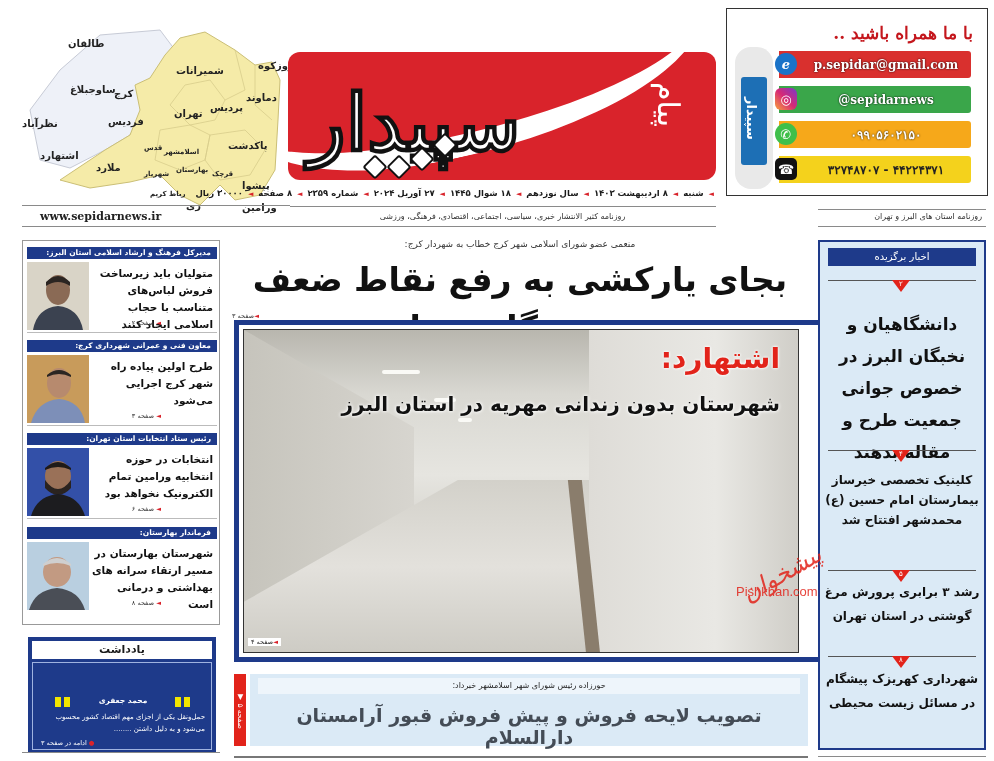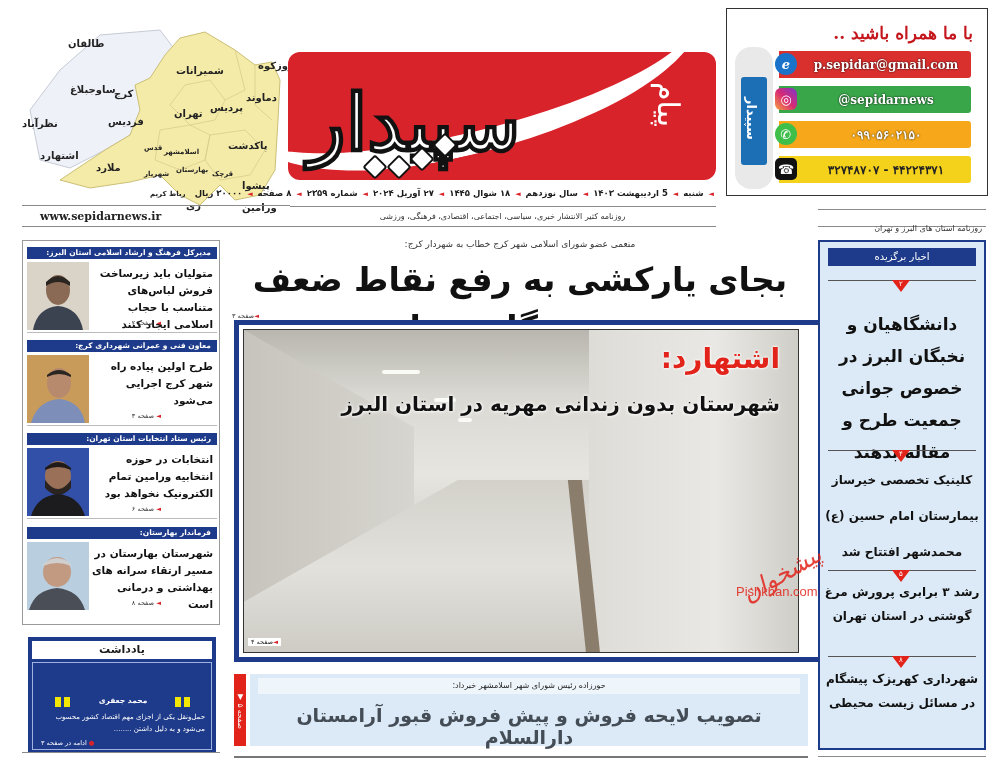--- a/index.html
+++ b/index.html
@@ -29,21 +29,21 @@
   #contact-logo .inner span { position: absolute; left: 3px; top: 20px; color: #fff; font-size: 13px; writing-mode: vertical-rl; font-weight: bold; }
   .c-row { position: absolute; left: 52px; width: 192px; height: 27px; border-radius: 0 3px 3px 0; color: #fff; font-family: "DejaVu Serif", serif; font-weight: bold; font-size: 12px; display: flex; align-items: center; justify-content: center; }
   .c-icon { position: absolute; left: 48px; width: 22px; height: 22px; border-radius: 50%; display: flex; align-items: center; justify-content: center; color: #fff; font-weight: bold; font-size: 13px; }
   .c-row .txt { padding-left: 22px; text-shadow: 0 0 2px #000; }
   .c-row.phone .txt { color: #222; text-shadow: none; letter-spacing: 1px; }
 
   
   .hline { position: absolute; height: 0; border-top: 1px solid #8a8a8a; }
   #site-url { left: 40px; top: 210px; font-family: "DejaVu Serif", serif; font-size: 11px; font-weight: bold; color: #222; }
   #paper-desc { left: 290px; top: 212px; width: 425px; text-align: center; font-size: 8px; color: #333; direction: rtl; }
-  #paper-region { right: 12px; top: 224px; font-size: 8px; color: #333; direction: rtl; }
+  #paper-region { right: 12px; top: 212px; font-size: 8px; color: #333; direction: rtl; }
 
   
   #left-col { left: 22px; top: 240px; width: 198px; height: 385px; border: 1px solid #999; }
   .lc-item { position: absolute; left: 4px; width: 190px; }
   .lc-head { height: 12px; background: #1e3a8a; color: #fff; font-size: 7.5px; font-weight: bold; text-align: right; padding-right: 6px; line-height: 12px; direction: rtl; white-space: nowrap; overflow: hidden; }
   .lc-photo { position: absolute; left: 0; top: 15px; width: 62px; height: 68px; }
   .lc-text { position: absolute; right: 4px; top: 18px; width: 122px; font-size: 10.5px; font-weight: bold; line-height: 17px; direction: rtl; text-align: right; color: #111; }
   .lc-page { position: absolute; right: 56px; top: 72px; font-size: 6.5px; color: #333; direction: rtl; }
   .lc-page .tri { color: #d9232b; }
   .lc-sep { position: absolute; left: 0; width: 190px; border-top: 1px solid #bbb; }
@@ -84,21 +84,21 @@
   #bottom-kicker-bar { position: absolute; left: 8px; top: 4px; width: 542px; height: 16px; background: #eef5fb; text-align: center; font-size: 8px; line-height: 16px; direction: rtl; color: #222; }
   #bottom-title { position: absolute; left: 0; top: 30px; width: 558px; text-align: center; font-weight: bold; font-size: 19px; color: #444c56; direction: rtl; letter-spacing: -0.5px; }
 
   
   #right-col { left: 818px; top: 240px; width: 168px; height: 510px; background: #dbeaf6; border: 2px solid #1e3a8a; padding-left: 25px; }
   #rc-title { position: absolute; left: 8px; top: 6px; width: 148px; height: 18px; background: #1e3a8a; color: #fff; font-size: 10px; text-align: center; line-height: 18px; direction: rtl; }
   .rc-sep { position: absolute; left: 8px; width: 148px; border-top: 1px solid #555; }
   .rc-num { position: absolute; left: 72px; width: 18px; height: 12px; background: #e2231a; clip-path: polygon(0 0, 100% 0, 50% 100%); color: #fff; font-size: 7px; text-align: center; line-height: 8px; }
   .rc-story { position: absolute; left: 4px; width: 156px; text-align: center; font-weight: bold; color: #111; direction: rtl; }
   #rc-s1 { top: 66px; font-size: 17px; line-height: 32px; letter-spacing: -0.5px; }
-  #rc-s2 { top: 220px; font-size: 12px; line-height: 36px; letter-spacing: -0.3px; }
+  #rc-s2 { top: 228px; font-size: 12px; line-height: 20px; letter-spacing: -0.3px; }
   #rc-s3 { top: 338px; font-size: 12px; line-height: 24px; }
   #rc-s4 { top: 425px; font-size: 12px; line-height: 24px; }
 
   
   #wm { left: 738px; top: 560px; color: #e2231a; opacity: 0.85; }
   #wm .fa { font-family: "DejaVu Serif", serif; font-size: 24px; font-style: italic; transform: rotate(-30deg); display: inline-block; direction: rtl; }
   #wm .en { font-family: "Liberation Sans", sans-serif; font-size: 13px; display: block; margin-top: -4px; margin-left: -2px; }
 </style>
 </head>
 <body>
@@ -144,21 +144,21 @@
   <div class="diamond" style="left:125px;top:98px;"></div>
   <div class="diamond" style="left:148px;top:84px;"></div>
   <div class="diamond" style="left:78px;top:106px;"></div>
   <div class="diamond" style="left:102px;top:106px;"></div>
 </div>
 
 <div id="dateline" class="abs">
   <span class="arrow">◄</span>
   <span>شنبه</span>
   <span class="arrow">◄</span>
-  <span>5 اردیبهشت ۱۴۰۳</span>
+  <span>۸ اردیبهشت ۱۴۰۳</span>
   <span class="arrow">◄</span>
   <span>سال نوزدهم</span>
   <span class="arrow">◄</span>
   <span>۱۸ شوال ۱۴۴۵</span>
   <span class="arrow">◄</span>
   <span>۲۷ آوریل ۲۰۲۴</span>
   <span class="arrow">◄</span>
   <span>شماره ۲۳۵۹</span>
   <span class="arrow">◄</span>
   <span>۸ صفحه</span>

